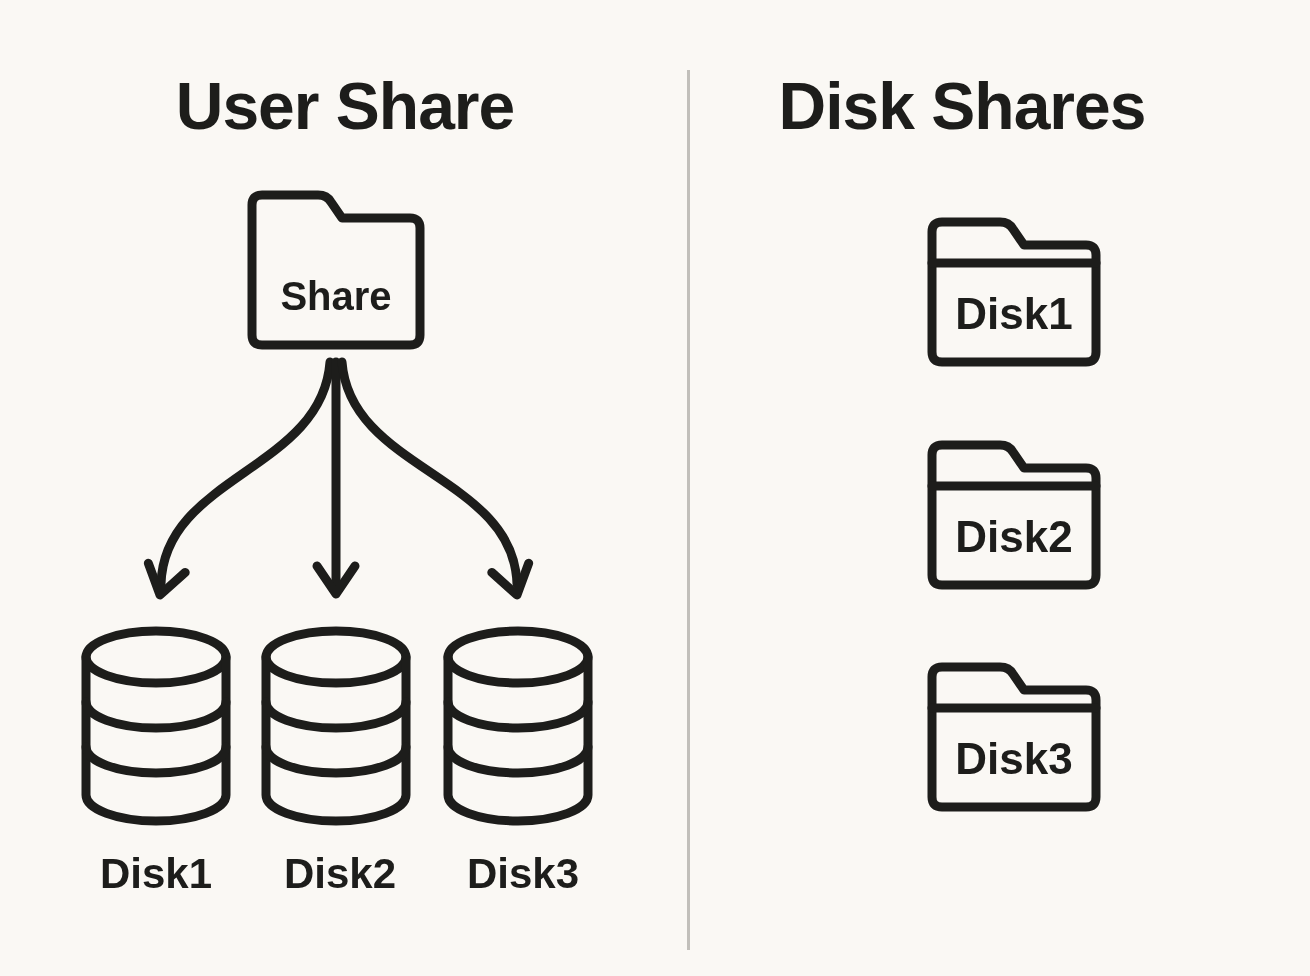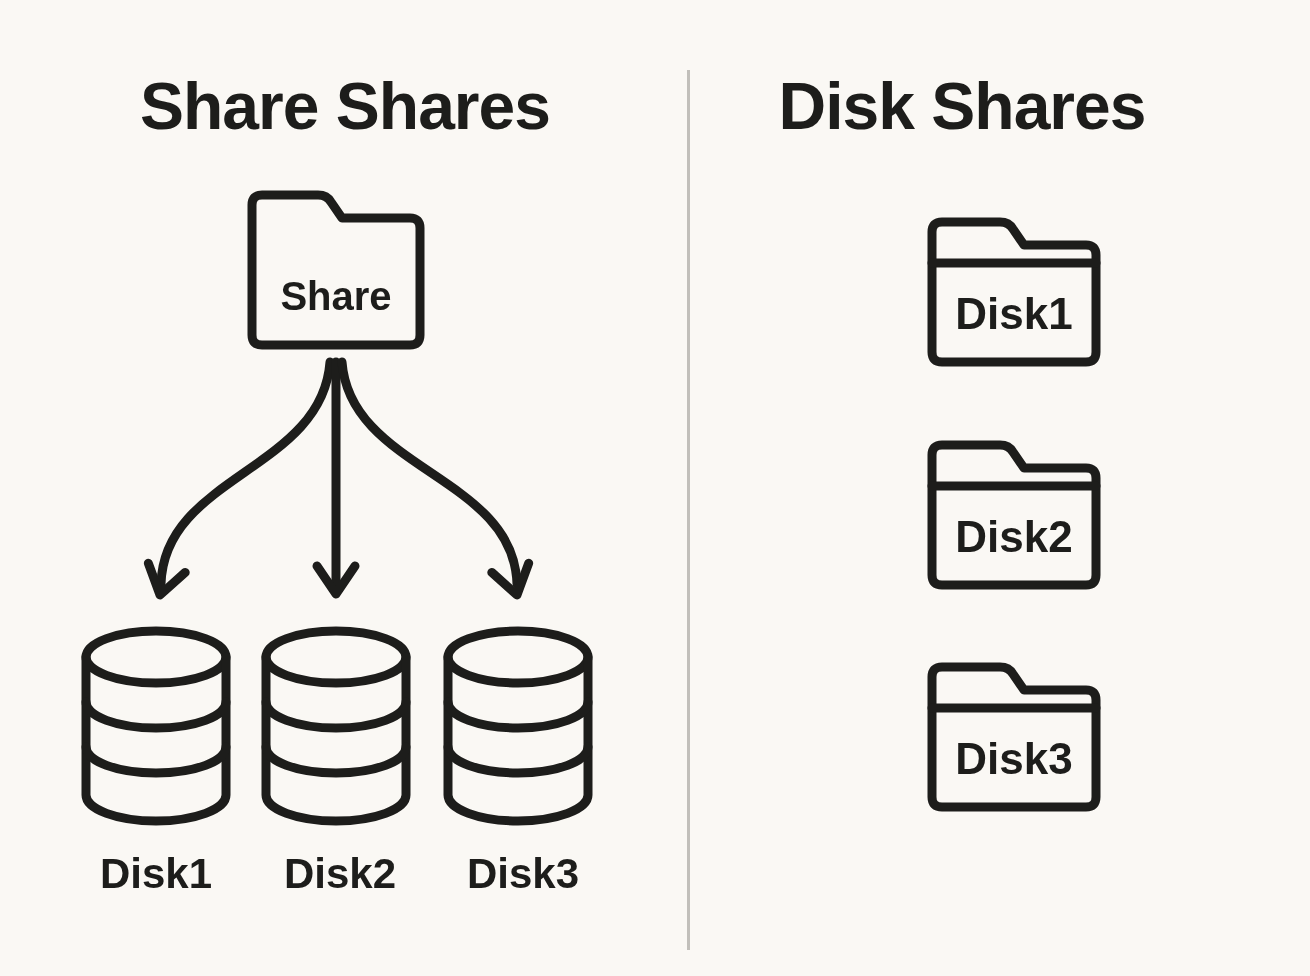--- a/index.html
+++ b/index.html
@@ -39,21 +39,21 @@
     fill:none;stroke:#1d1d1b;stroke-width:9;
     stroke-linecap:round;stroke-linejoin:round;
   }
 </style>
 </head>
 <body>
 
 <div class="canvas">
 
   <div class="panel left">
-    <div class="title">Share Shares</div>
+    <div class="title">User Share</div>
 
     <svg class="diagram-left" width="690" height="790" viewBox="0 0 690 790">
 
       <g>
         <path class="stroke" d="M252,165 V35 Q252,25 262,25 H318 Q327,25 331,32 L342,48 H410 Q420,48 420,58 V165 Q420,175 410,175 H262 Q252,175 252,165 Z"></path>
         <text x="336" y="140" font-size="40" text-anchor="middle">Share</text>
       </g>
 
       <g>
         <path class="stroke" d="M330,192 C322,300 164,306 161,414"></path>

